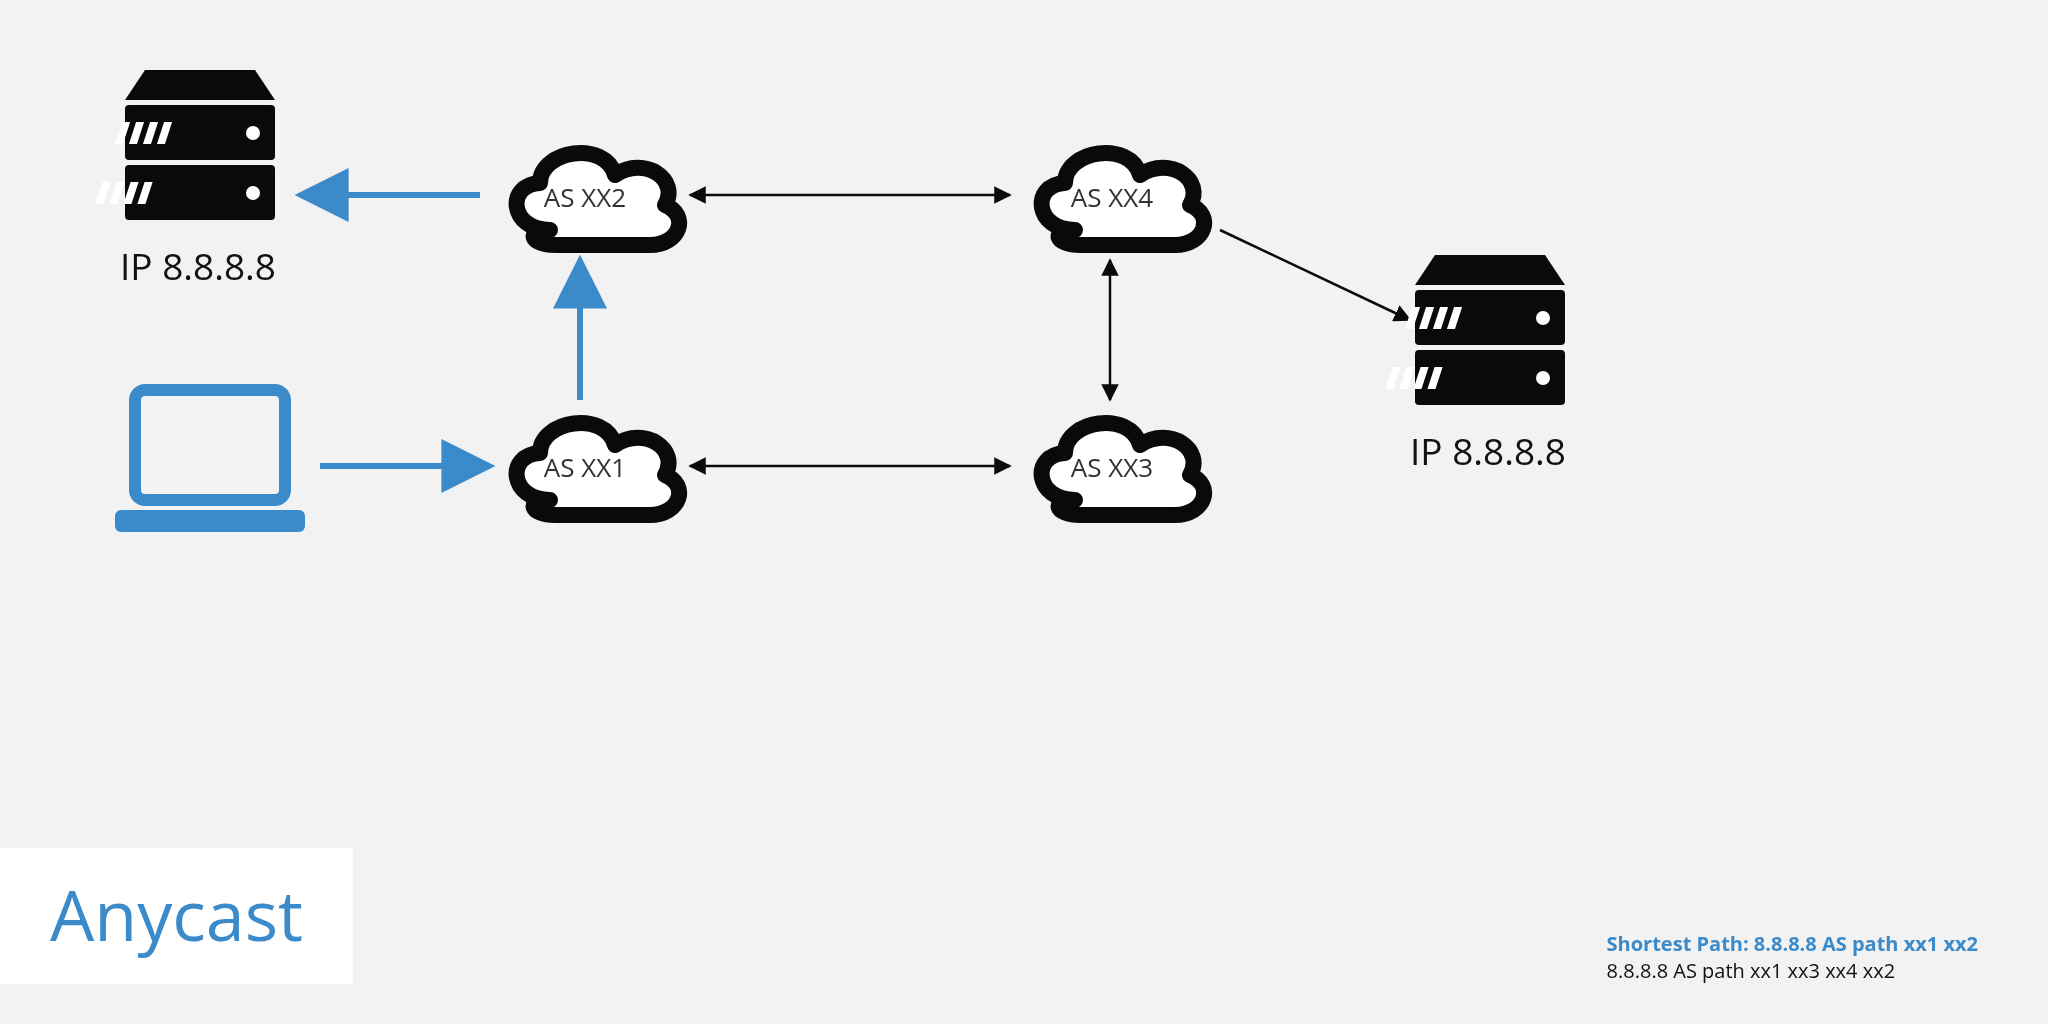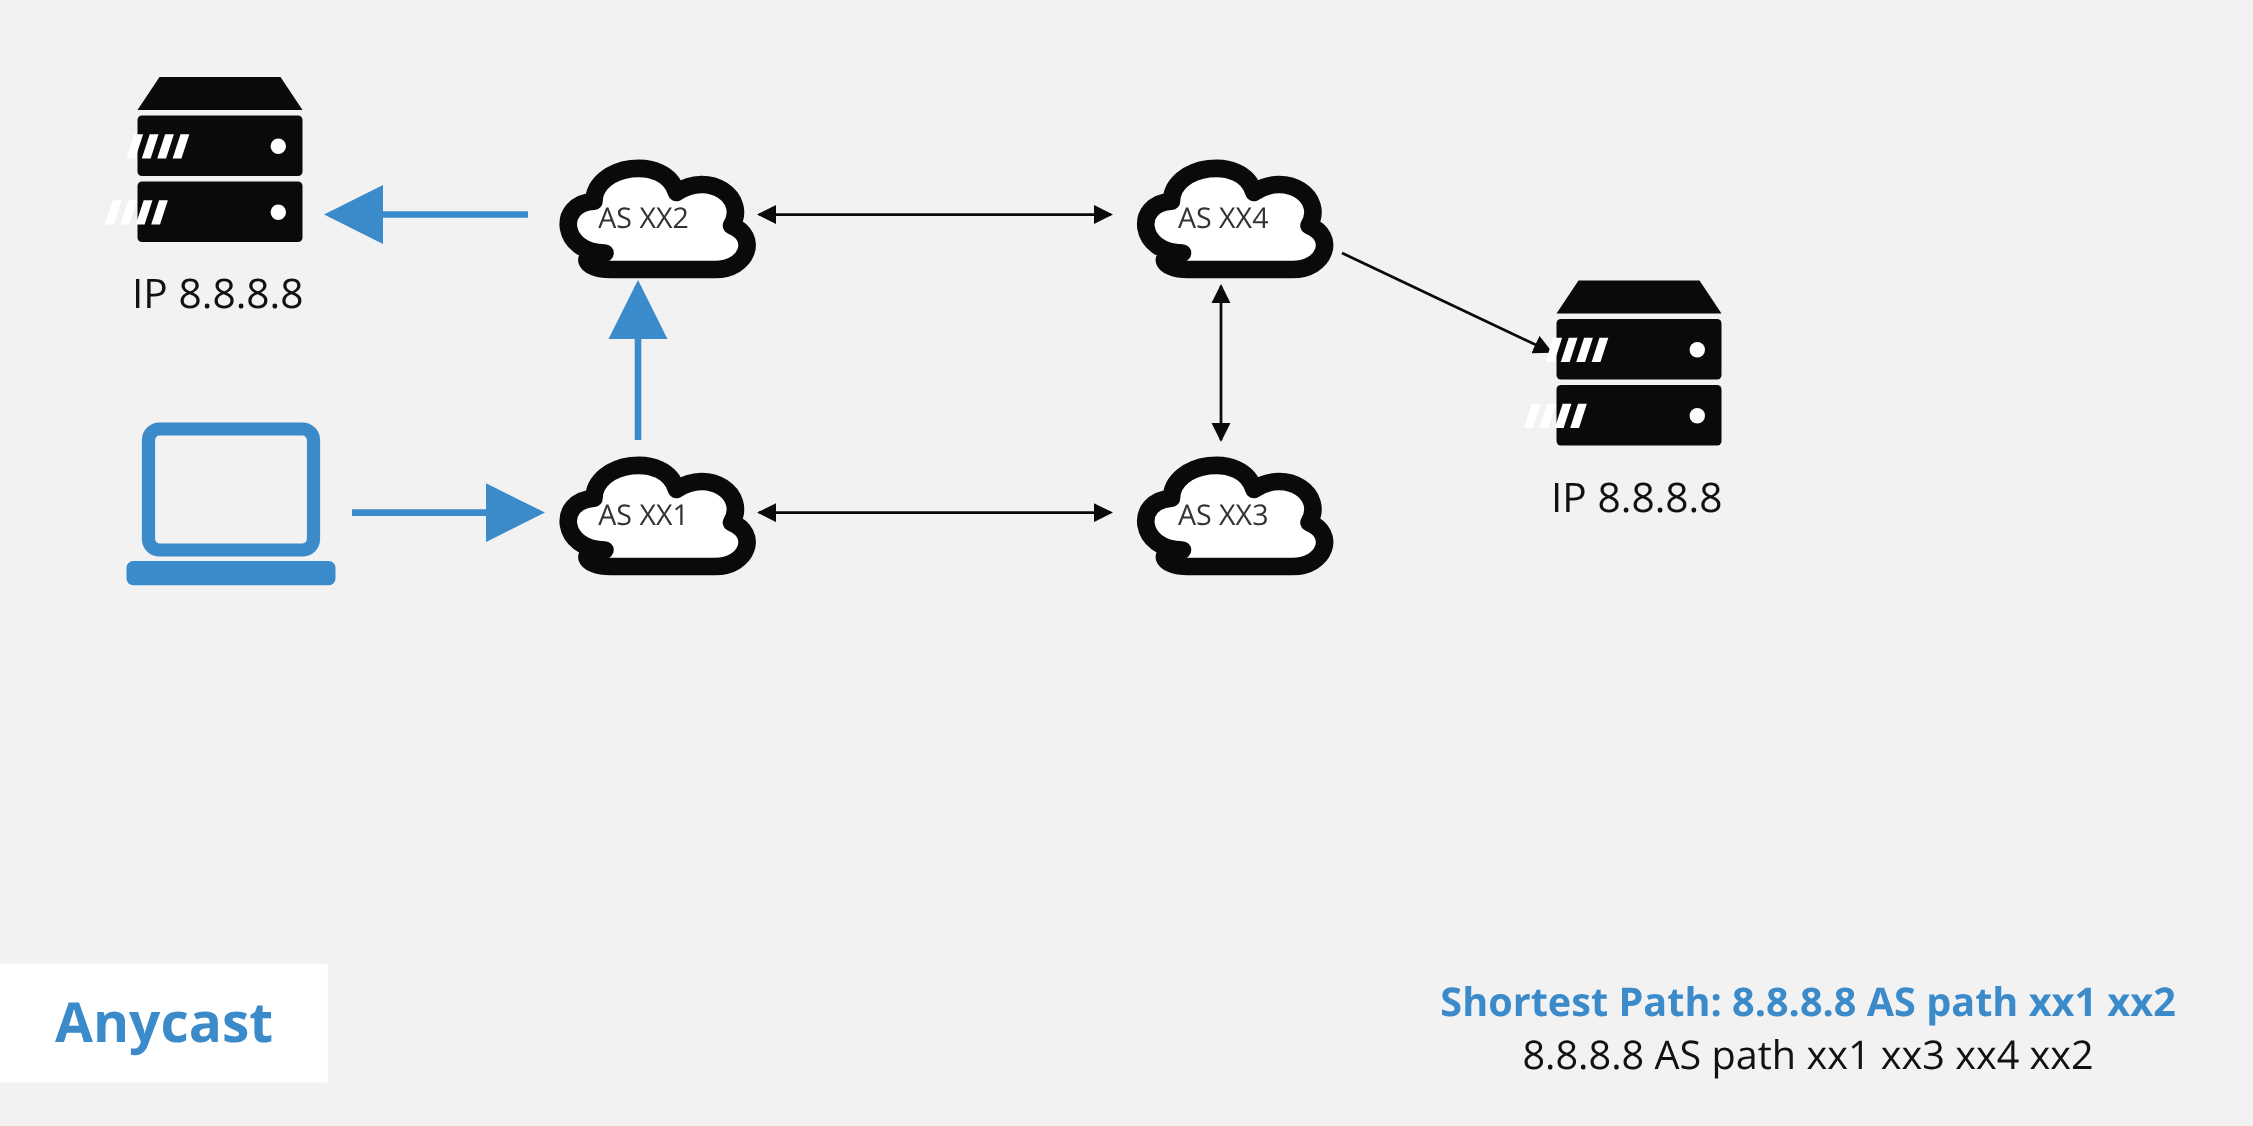--- a/index.html
+++ b/index.html
@@ -1,22 +1,22 @@
 <!DOCTYPE html>
 <html><head>
 <meta charset="utf-8">
 <style>
   html,body{margin:0;padding:0;width:2048px;height:1024px;background:#f2f2f2;font-family:"Open Sans","Segoe UI",Arial,sans-serif;overflow:hidden}
   .stage{position:relative;width:2048px;height:1024px}
   svg.layer{position:absolute;left:0;top:0}
   .as-label{font-size:26px;fill:#333;text-anchor:middle;dominant-baseline:middle;font-weight:400}
   .ip-label{position:absolute;font-size:37px;color:#111}
   .title-box{position:absolute;left:0;bottom:40px;background:#fff;padding:18px 50px 22px 50px}
-  .title-box span{font-size:50px;font-weight:700;color:#3b8aca}
-  .paths{position:absolute;right:70px;bottom:40px;font-size:36px;line-height:1.35;color:#111;text-align:center}
+  .title-box span{font-size:70px;font-weight:400;color:#3b8aca}
+  .paths{position:absolute;right:70px;bottom:40px;font-size:20px;line-height:1.35;color:#111;text-align:left}
   .paths .shortest{color:#3b8aca;font-weight:700}
 </style>
 </head>
 <body>
 
 <div class="stage">
 
   <svg class="layer" width="2048" height="1024">
     <defs>
       <marker id="ab" viewBox="0 0 10 10" refX="9" refY="5" markerWidth="9" markerHeight="9" orient="auto-start-reverse">

